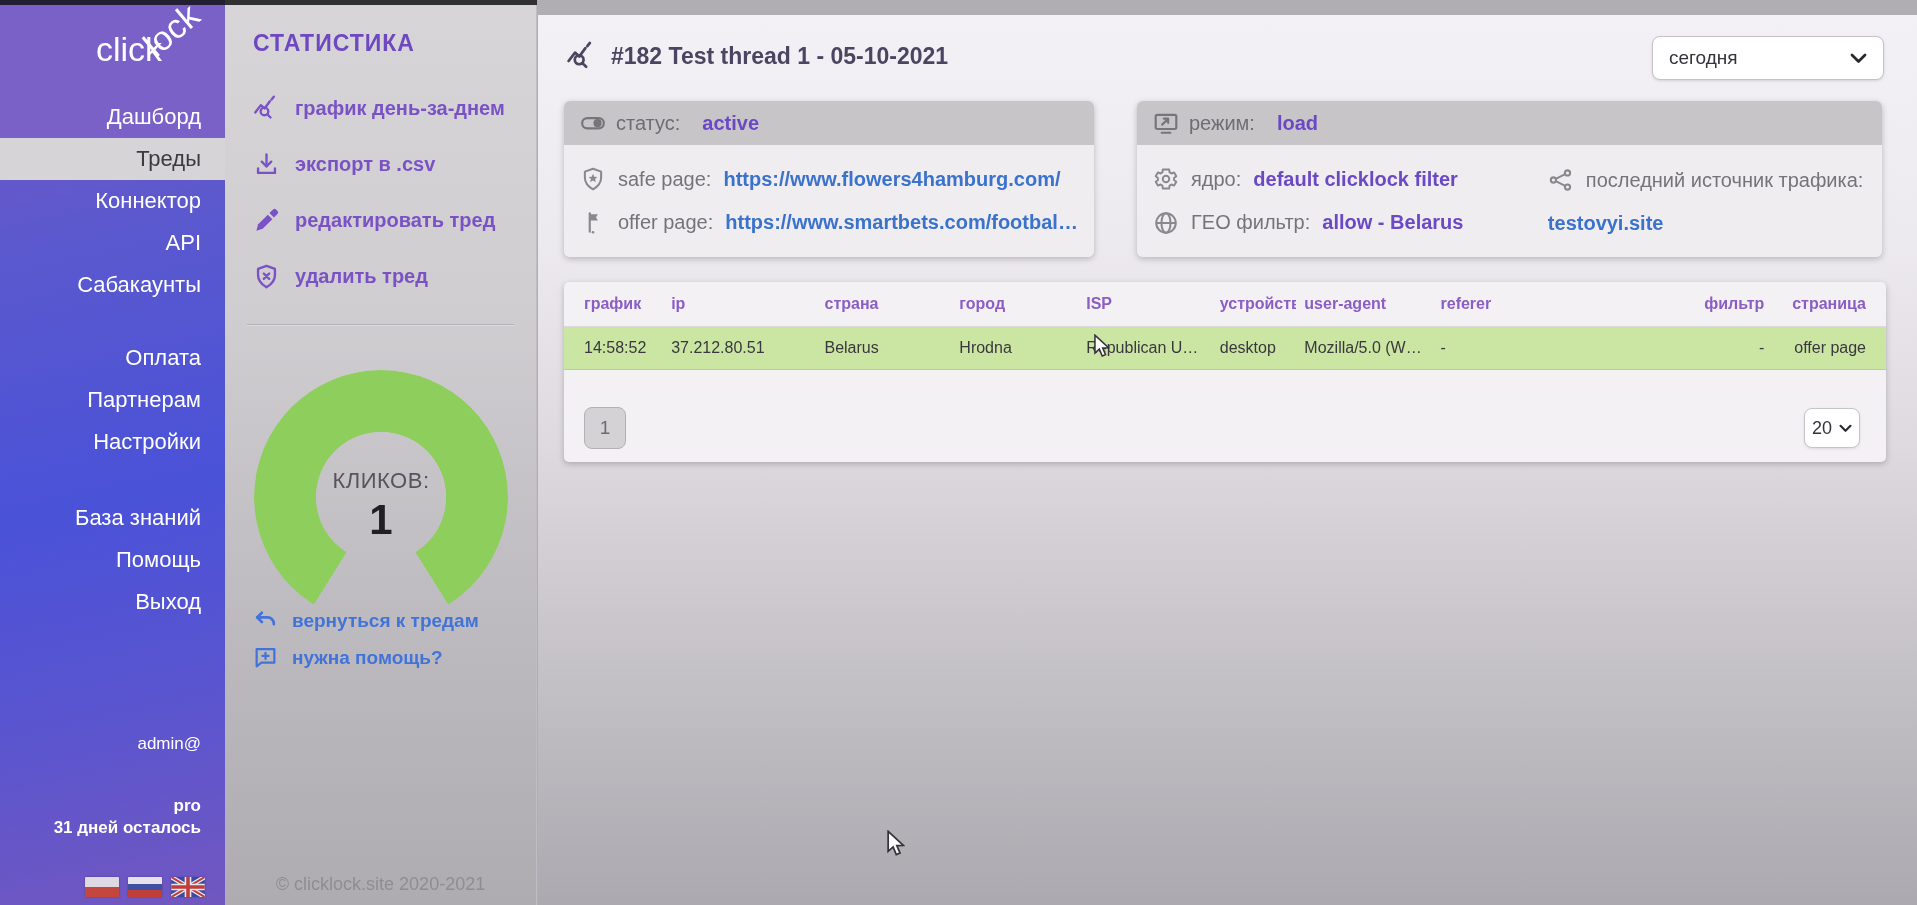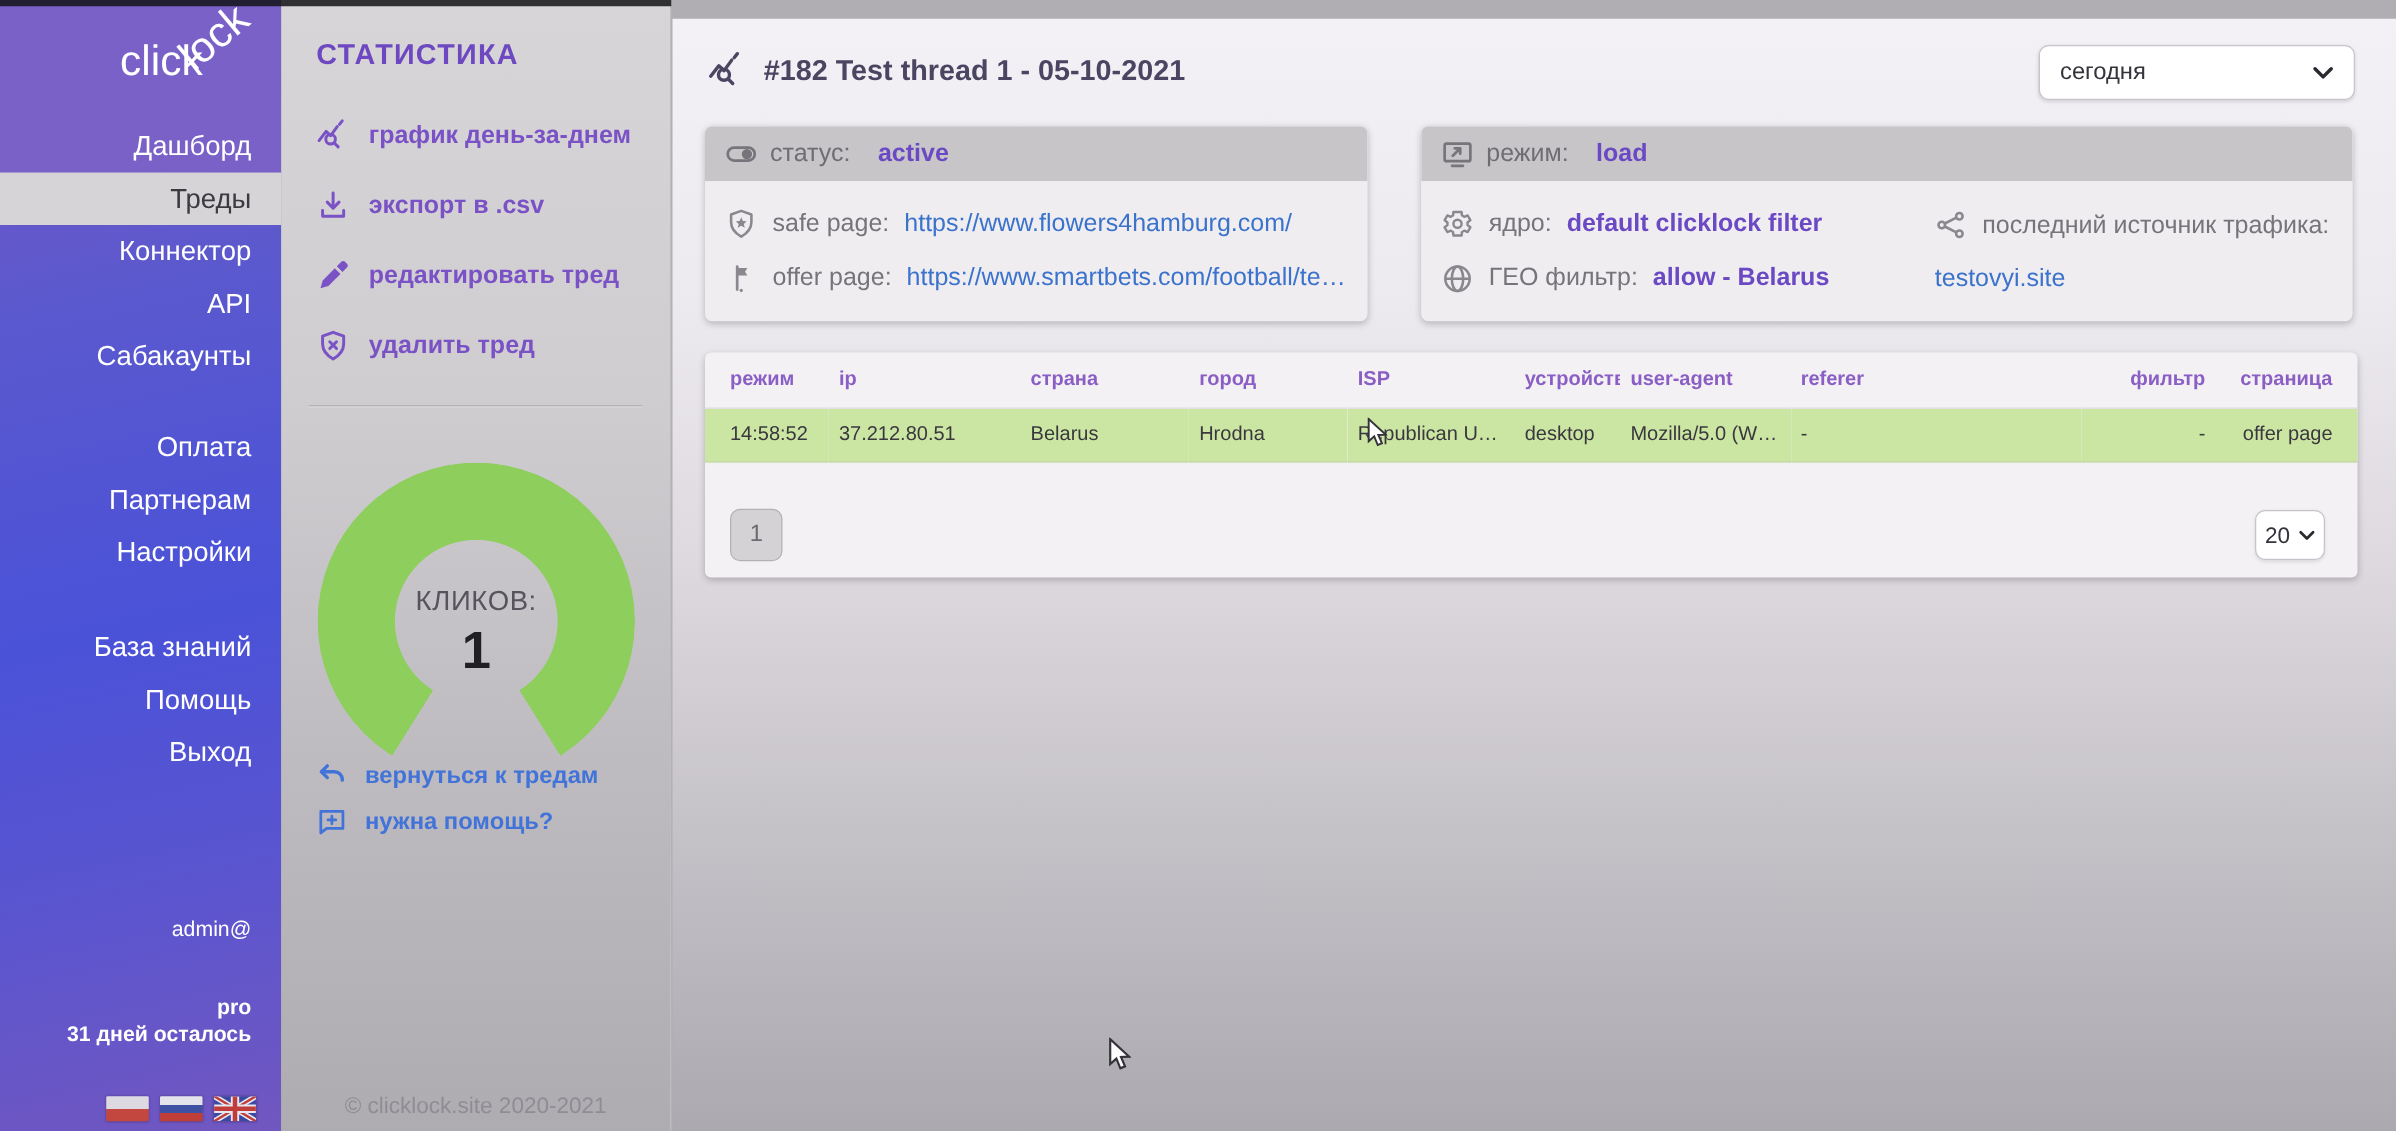--- a/index.html
+++ b/index.html
@@ -51,39 +51,39 @@
   .stats-link { display:flex; align-items:center; gap:14px; height:37px; color:#4273d9;
                 font-size:19px; font-weight:bold; cursor:pointer; white-space:nowrap; }
   .stats-footer { position:absolute; bottom:10px; left:0; width:100%; text-align:center;
                   color:#8f8d93; font-size:18px; }
 
   
   .main { position:absolute; left:538px; top:15px; right:0; height:905px;
           background:linear-gradient(180deg,#f3f0f6 0%,#ece9ef 25%,#ddd9df 48%,#c4c1c7 72%,#aaa8ae 100%); }
   .main-header { position:absolute; top:26px; left:28px; display:flex; align-items:center; gap:14px;
                  color:#4a4560; font-weight:bold; font-size:23px; }
-  .period-select { position:absolute; top:21px; right:33px; width:253px; height:44px; background:#fff;
+  .period-select { position:absolute; top:21px; right:33px; width:232px; height:44px; background:#fff;
                    border:1px solid #c6c4ca; border-radius:8px; box-shadow:0 1px 3px rgba(0,0,0,.12);
                    display:flex; align-items:center; justify-content:space-between; padding:0 16px;
                    font-size:19px; color:#35333b; cursor:pointer; }
 
   .panel { position:absolute; border-radius:6px; overflow:hidden; box-shadow:0 2px 6px rgba(0,0,0,.22); }
   .panel-status { top:86px; left:26px; width:530px; height:156px; }
   .panel-mode { top:86px; left:599px; width:745px; height:156px; }
   .panel-header { height:44px; background:#c7c5c8; display:flex; align-items:center; gap:10px;
                   padding:0 16px; font-size:20px; color:#6f6d73; }
   .panel-header .value { color:#6b49c4; font-weight:bold;margin-left:12px; }
   .panel-body { background:#efedf0; height:112px; padding:4px 16px; display:flex;
                 flex-direction:column; justify-content:space-evenly; }
   .panel-body.two-col { flex-direction:row; padding:4px 0; }
   .panel-col { display:flex; flex-direction:column; justify-content:space-evenly; padding:0 16px; }
   .panel-col.c1 { width:53%; } .panel-col.c2 { flex:1; }
   .panel-row { display:flex; align-items:center; gap:12px; font-size:20px; white-space:nowrap; }
   .panel-row .label { color:#76747a; }
-  .panel-row .link { color:#3a72cc; font-weight:normal; cursor:pointer; }
+  .panel-row .link { color:#3a72cc; font-weight:bold; cursor:pointer; }
   .panel-row .pvalue { color:#6b49c4; font-weight:bold; }
   .panel-row.truncated { overflow:hidden; }
   .panel-row .link.trunc { max-width:360px; overflow:hidden; text-overflow:ellipsis; }
 
   .table-box { position:absolute; top:267px; left:26px; width:1322px; height:180px;
                background:#f3f1f4; border-radius:5px; box-shadow:0 2px 6px rgba(0,0,0,.22); }
   table { width:100%; border-collapse:collapse; table-layout:fixed; }
   th { text-align:left; font-size:16px; font-weight:bold; color:#8a5ec4; padding:13px 8px;
        border-bottom:1px solid #dbd9dd; white-space:nowrap; overflow:hidden; }
   td { font-size:16px; color:#3a383e; padding:12px 8px; background:#cbe5a3;
@@ -349,21 +349,21 @@
             <col style="width:9.6%">
           <col style="width:10.1%">
             <col style="width:6.4%">
             <col style="width:10.3%">
             <col style="width:17.6%">
           <col style="width:8.1%">
             <col style="width:8.6%">
         </colgroup>
         <thead>
           <tr>
-            <th>режим</th>
+            <th>график</th>
             <th>ip</th>
             <th>страна</th>
             <th>город</th>
             <th>ISP</th>
             <th>устройство</th>
             <th>user-agent</th>
             <th>referer</th>
             <th class="r">фильтр</th>
             <th class="r">страница</th>
           </tr>

